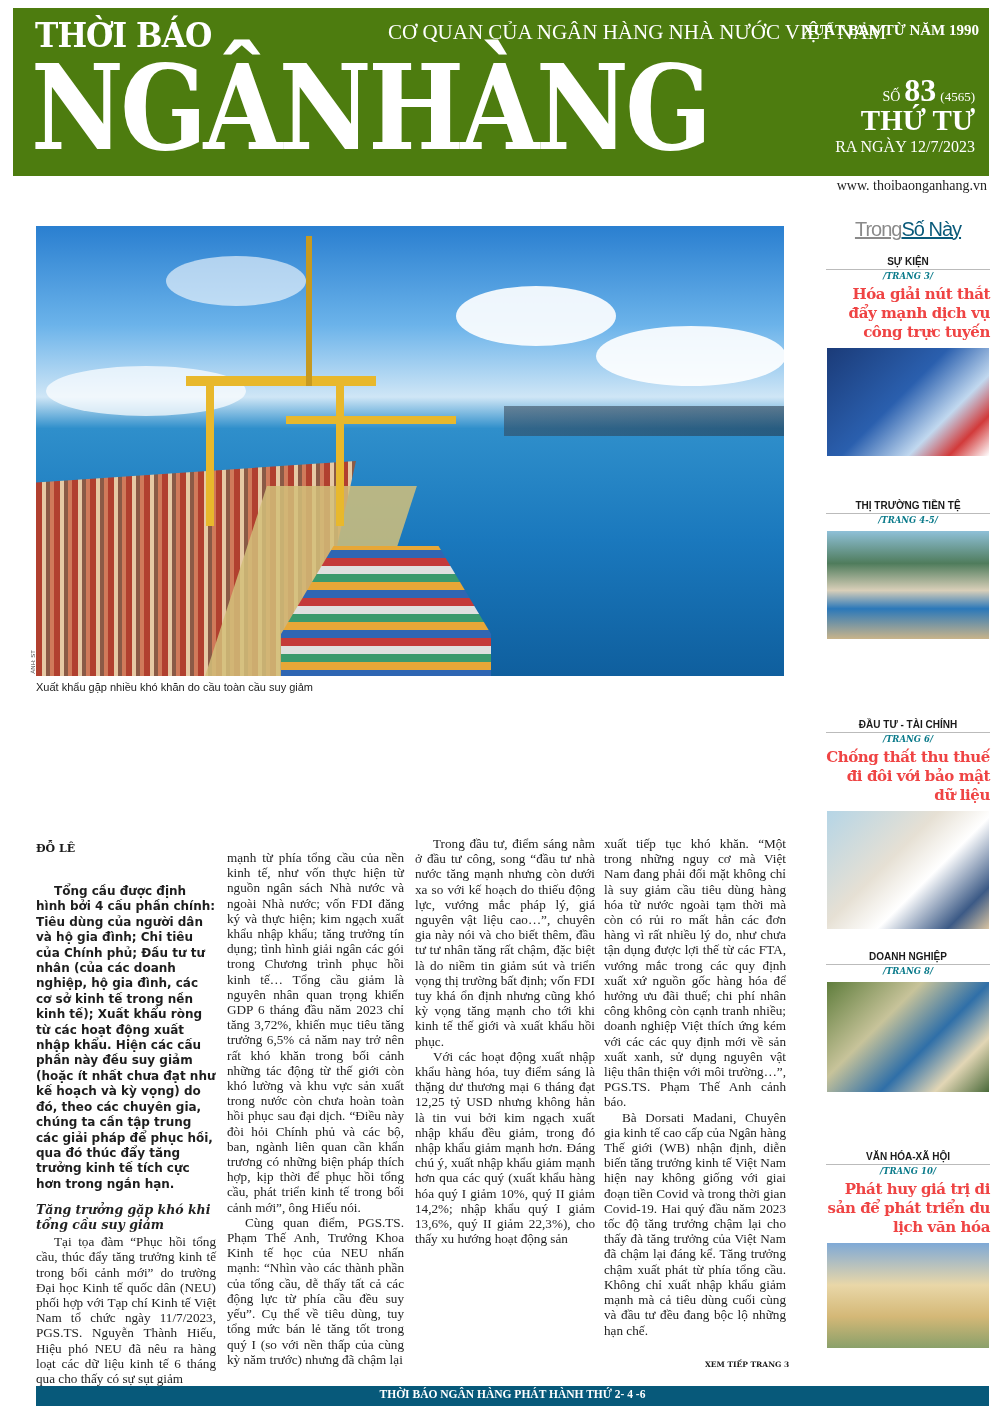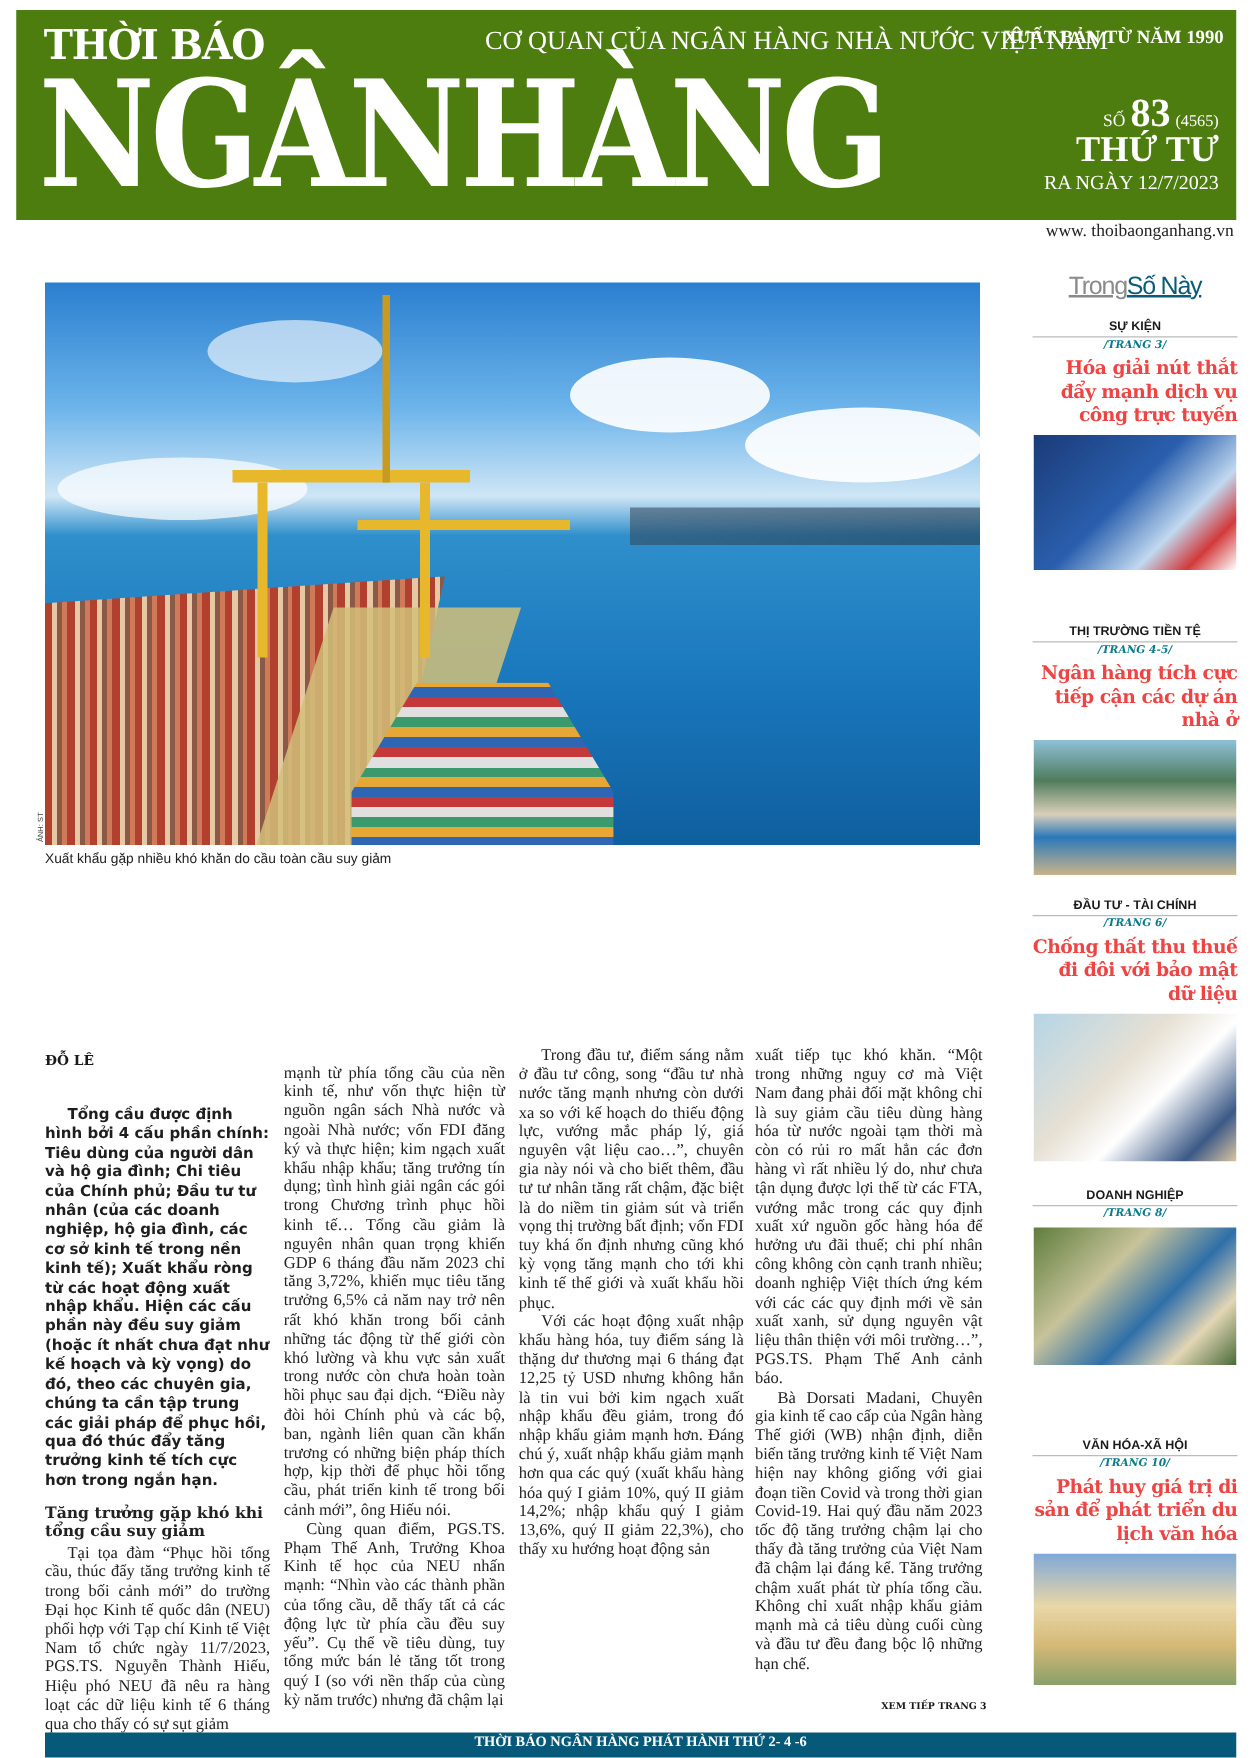--- a/index.html
+++ b/index.html
@@ -37,21 +37,21 @@
 
   
   .headline { position:absolute; left:60px; top:712px; width:720px; text-align:center; font-family:"DejaVu Serif", serif; font-weight:bold; font-size:43px; line-height:54px; color:#1d1d1d; letter-spacing:-1px; }
 
   
   .byline { position:absolute; left:36px; top:842px; font-family:"DejaVu Serif", serif; font-weight:bold; font-size:11px; }
   .col { position:absolute; top:848px; text-align:justify; font-family:"Liberation Serif", serif; font-size:13.2px; line-height:15.2px; color:#222; }
   .col p { margin:0; text-indent:18px; }
   .col1 { left:36px; width:180px; top:884px; }
   .lede { font-family:"DejaVu Sans", sans-serif; font-weight:bold; font-size:12px; line-height:15.4px; text-align:left; margin:0; text-indent:18px; color:#1e1e1e; }
-  .subhead { font-family:"DejaVu Serif", serif; font-weight:bold; font-size:12.5px; line-height:15px; margin:10px 0 2px 0; text-align:left; }
+  .subhead { font-family:"DejaVu Serif", serif; font-weight:bold; font-size:12.5px; line-height:15px; margin:10px 0 2px 0; text-align:left;font-style:italic; }
   .col2 { left:227px; width:177px; top:850px; }
   .col3 { left:415px; width:180px; top:836px; }
   .col4 { left:604px; width:182px; top:836px; }
   .continue { position:absolute; left:705px; top:1360px; font-family:"DejaVu Serif", serif; font-weight:bold; font-size:7.5px; }
 
   
   .sidebar { position:absolute; left:826px; top:218px; width:164px; }
   .sb-title { text-align:center; font-family:"Liberation Sans", sans-serif; font-size:20px; letter-spacing:-1px; margin-bottom:6px; }
   .sb-title .t1 { color:#8a8a8a; text-decoration:underline; text-decoration-color:#8a8a8a; }
   .sb-title .t2 { color:#0a5a7a; text-decoration:underline; }
@@ -143,21 +143,20 @@
   <div class="sb-item" style="top:38px;">
     <div class="sb-cat">SỰ KIỆN</div>
     <div class="sb-page">/TRANG 3/</div>
     <div class="sb-head">Hóa giải nút thắt đẩy mạnh dịch vụ công trực tuyến</div>
     <div class="sb-img img1"></div>
   </div>
 
   <div class="sb-item" style="top:282px;">
     <div class="sb-cat">THỊ TRƯỜNG TIỀN TỆ</div>
     <div class="sb-page">/TRANG 4-5/</div>
-    <div class="sb-head">Ngân hàng tích cực tiếp cận các dự án nhà ở</div>
     <div class="sb-img img2"></div>
   </div>
 
   <div class="sb-item" style="top:501px;">
     <div class="sb-cat">ĐẦU TƯ - TÀI CHÍNH</div>
     <div class="sb-page">/TRANG 6/</div>
     <div class="sb-head">Chống thất thu thuế đi đôi với bảo mật dữ liệu</div>
     <div class="sb-img img3" style="height:118px;"></div>
   </div>
 

